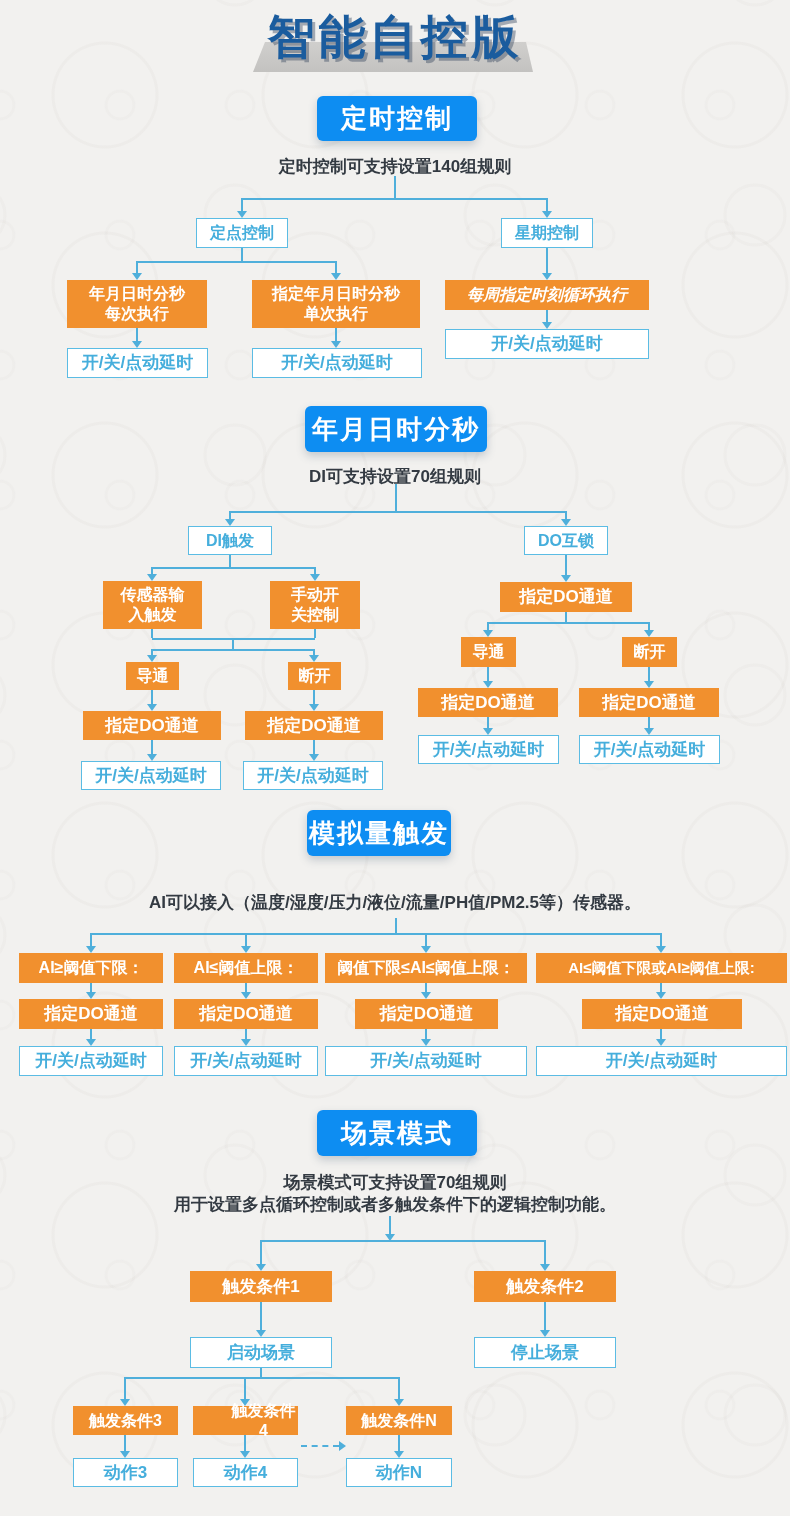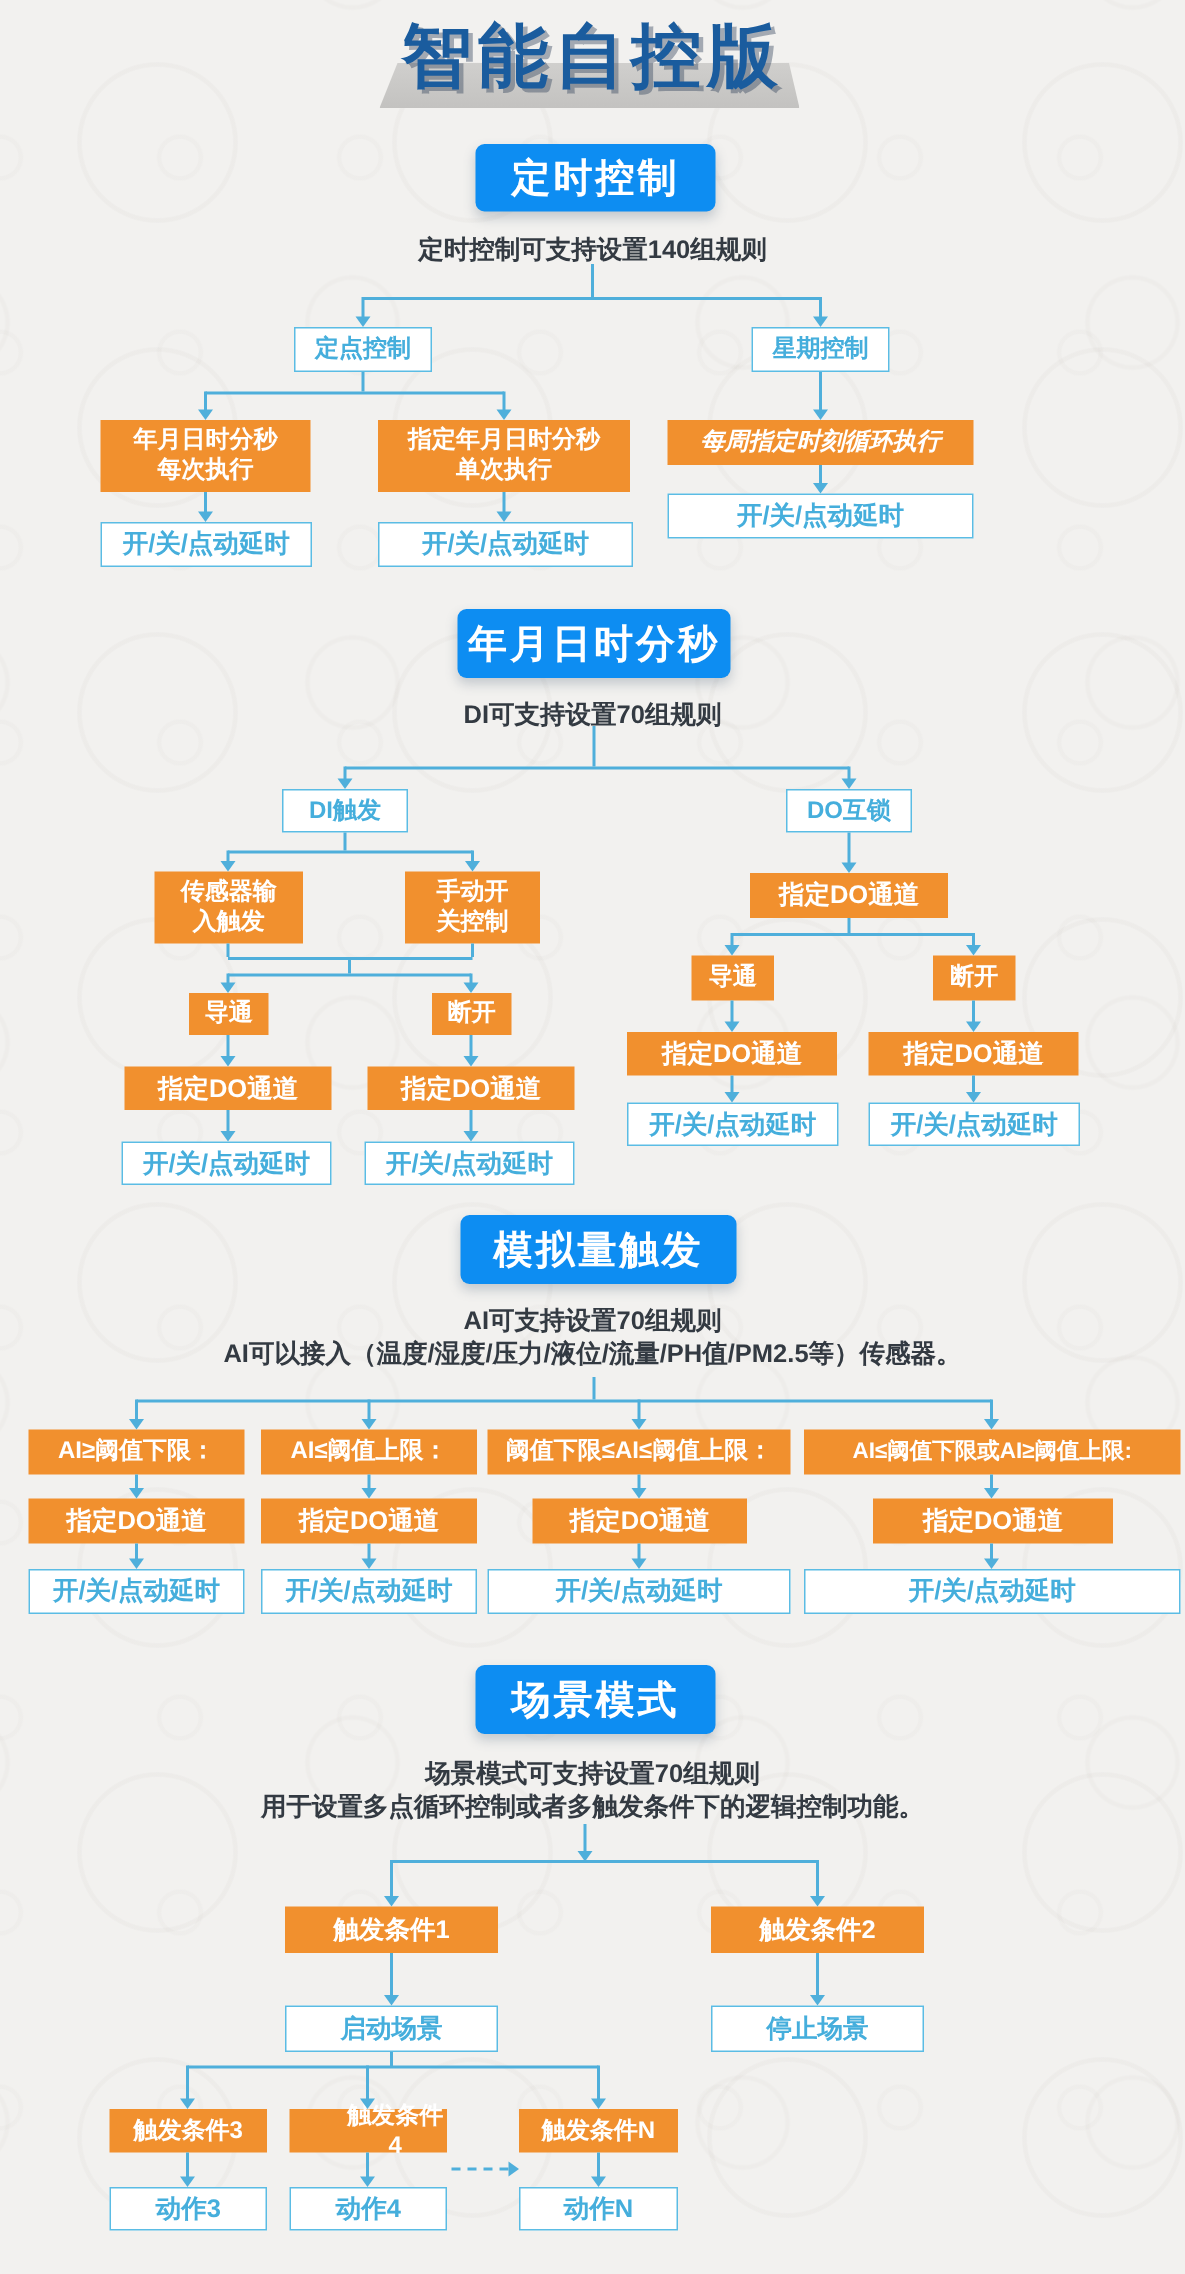--- a/index.html
+++ b/index.html
@@ -89,22 +89,21 @@
   <div class="node out17" style="left:81px;top:761px;width:140px;height:29px;">开/关/点动延时</div>
   <div class="node out17" style="left:243px;top:761px;width:140px;height:29px;">开/关/点动延时</div>
   <div class="node org17" style="left:500px;top:582px;width:132px;height:30px;">指定DO通道</div>
   <div class="node org" style="left:461px;top:637px;width:55px;height:30px;">导通</div>
   <div class="node org" style="left:622px;top:637px;width:55px;height:30px;">断开</div>
   <div class="node org17" style="left:418px;top:688px;width:140px;height:29px;">指定DO通道</div>
   <div class="node org17" style="left:579px;top:688px;width:140px;height:29px;">指定DO通道</div>
   <div class="node out17" style="left:418px;top:735px;width:141px;height:29px;">开/关/点动延时</div>
   <div class="node out17" style="left:579px;top:735px;width:141px;height:29px;">开/关/点动延时</div>
 
-  <div class="section-btn" style="left:307px;top:810px;width:184px;height:46px;">模拟量触发</div>
-  <div class="caption" style="top:870px;">AI可支持设置70组规则</div>
+  <div class="section-btn" style="left:307px;top:810px;width:144px;height:46px;">模拟量触发</div>
   <div class="caption" style="top:892px;">AI可以接入（温度/湿度/压力/液位/流量/PH值/PM2.5等）传感器。</div>
 
   <div class="node org" style="left:19px;top:953px;width:144px;height:30px;">AI≥阈值下限：</div>
   <div class="node org" style="left:174px;top:953px;width:144px;height:30px;">AI≤阈值上限：</div>
   <div class="node org" style="left:325px;top:953px;width:202px;height:30px;">阈值下限≤AI≤阈值上限：</div>
   <div class="node org fs15" style="left:536px;top:953px;width:251px;height:30px;">AI≤阈值下限或AI≥阈值上限:</div>
   <div class="node org17" style="left:19px;top:999px;width:144px;height:30px;">指定DO通道</div>
   <div class="node org17" style="left:174px;top:999px;width:144px;height:30px;">指定DO通道</div>
   <div class="node org17" style="left:355px;top:999px;width:143px;height:30px;">指定DO通道</div>
   <div class="node org17" style="left:582px;top:999px;width:160px;height:30px;">指定DO通道</div>

